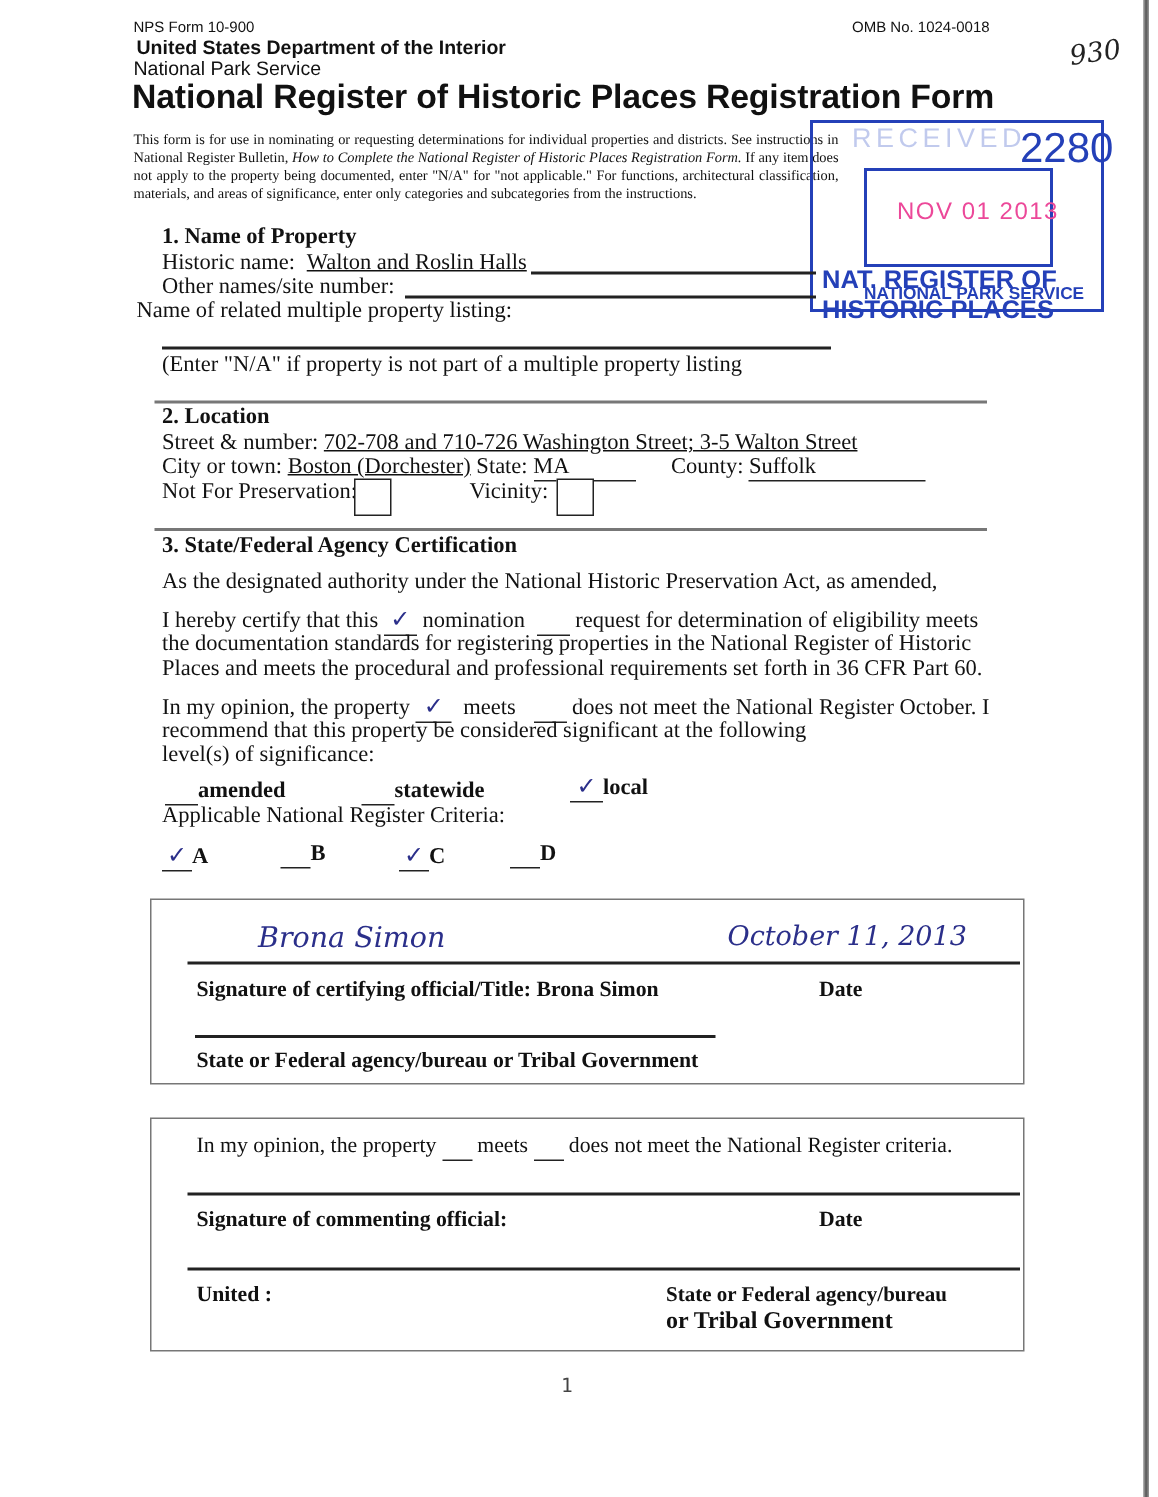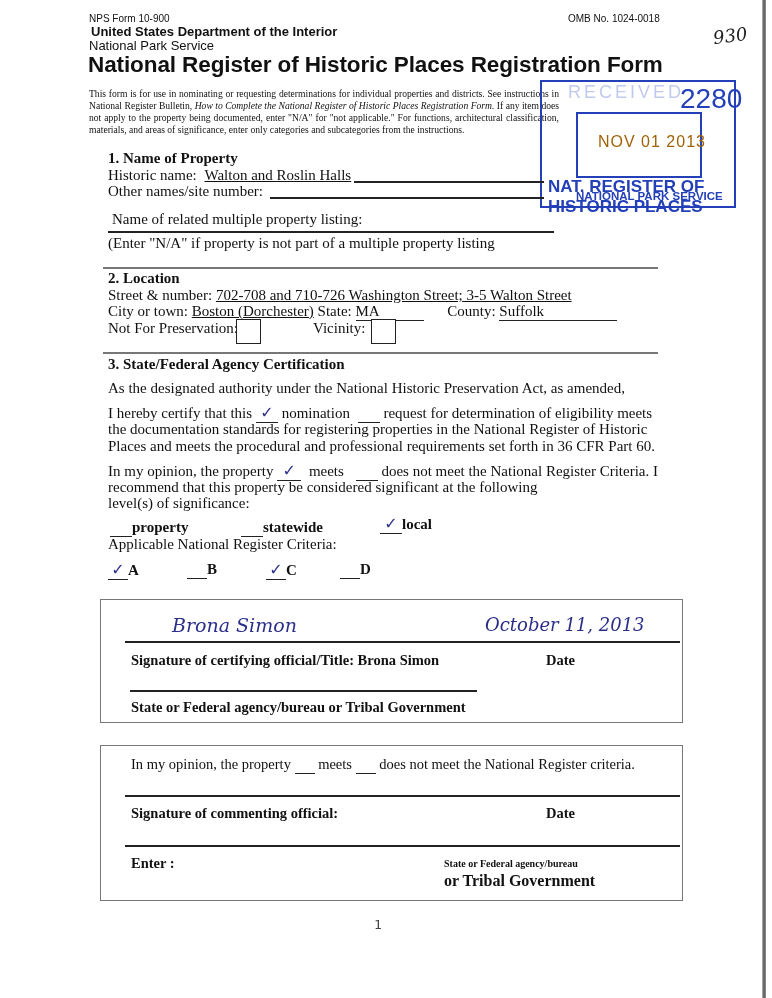--- a/index.html
+++ b/index.html
@@ -29,21 +29,21 @@
   .stamp-outer {
     left: 540px; top: 80px; width: 196px; height: 128px;
     border: 2px solid #2440b8; box-sizing: border-box;
   }
   .stamp-inner {
     left: 576px; top: 112px; width: 126px; height: 66px;
     border: 2px solid #2440b8; box-sizing: border-box;
   }
   .stamp-num { left: 680px; top: 83px; font-size: 28px; color: #2440b8; font-family: "Liberation Sans", sans-serif; }
   .stamp-rcvd { left: 568px; top: 82px; font-size: 18px; color: #8fa0e0; opacity: 0.55; font-family: "Liberation Sans", sans-serif; letter-spacing: 3px; }
-  .stamp-date { left: 598px; top: 133px; font-size: 16px; color: #a16207; font-family: "Liberation Sans", sans-serif; letter-spacing: 1px; }
+  .stamp-date { left: 598px; top: 133px; font-size: 16px; color: #ec4899; font-family: "Liberation Sans", sans-serif; letter-spacing: 1px; }
   .stamp-l1 { left: 548px; top: 177px; font-size: 17px; font-weight: bold; color: #2440b8; font-family: "Liberation Sans", sans-serif; }
   .stamp-l2 { left: 576px; top: 190px; font-size: 11.5px; font-weight: bold; color: #2440b8; font-family: "Liberation Sans", sans-serif; }
 
   .body-text { font-size: 15px; line-height: 17px; white-space: nowrap; }
   .bold { font-weight: bold; }
   .u { text-decoration: underline; }
   .rule { position: absolute; height: 2px; background: #777; }
   .line { position: absolute; height: 1.5px; background: #222; }
   .box { position: absolute; width: 25px; height: 25px; border: 1.5px solid #222; box-sizing: border-box; background: #fff; }
   .check { color: #2b2f8a; font-family: "DejaVu Sans", sans-serif; font-size: 16px; }
@@ -74,21 +74,21 @@
 
 <div class="abs body-text bold" style="left:108px;top:150px;">1.   Name of Property</div>
 <div class="abs body-text" style="left:108px;top:167px;">
   <span>Historic name:</span>
   <span class="u" style="margin-left:4px;font-family:Liberation Serif, serif;">Walton and Roslin Halls</span>
 </div>
 <div class="line" style="left:354px;top:181px;width:190px;"></div>
 <div class="abs body-text" style="left:108px;top:183px;">Other names/site number:</div>
 <div class="abs body-text" style="left:270px;top:183px;width:274px;height:16px;"></div>
 <div class="line" style="left:270px;top:197px;width:274px;"></div>
-<div class="abs body-text" style="left:112px;top:199px;margin-top:12px;">Name of related multiple property listing:</div>
+<div class="abs body-text" style="left:91px;top:199px;">Name of related multiple property listing:</div>
 <div class="abs body-text" style="left:108px;top:216px;width:446px;height:16px;"></div>
 <div class="line" style="left:108px;top:231px;width:446px;"></div>
 <div class="abs body-text" style="left:108px;top:235px;">(Enter "N/A" if property is not part of a multiple property listing</div>
 
 <div class="rule" style="left:103px;top:267px;width:555px;"></div>
 
 <div class="abs body-text bold" style="left:108px;top:270px;">2.   Location</div>
 <div class="abs body-text" style="left:108px;top:287px;">
   <span>Street &amp; number:</span>
   <span class="u">702-708 and 710-726 Washington Street; 3-5 Walton Street</span>
@@ -118,27 +118,27 @@
   <span>request for determination of eligibility meets</span>
 </div>
 <div class="abs body-text" style="left:108px;top:421px;">the documentation standards for registering properties in the National Register of Historic</div>
 <div class="abs body-text" style="left:108px;top:438px;">Places and meets the procedural and professional requirements set forth in 36 CFR Part 60.</div>
 
 <div class="abs body-text" style="left:108px;top:462px;">
   <span>In my opinion, the property</span>
   <span style="display:inline-block;width:24px;border-bottom:1.5px solid #222;text-align:center;"><span class="check">✓</span></span>
   <span style="margin-left:4px;">meets</span>
   <span style="display:inline-block;width:22px;border-bottom:1.5px solid #222;margin-left:8px;">&nbsp;</span>
-  <span>does not meet the National Register Criteria.  I</span>
+  <span>does not meet the National Register October.  I</span>
 </div>
 <div class="abs body-text" style="left:108px;top:479px;">recommend that this property be considered significant at the following</div>
 <div class="abs body-text" style="left:108px;top:495px;">level(s) of significance:</div>
 
 <div class="abs body-text bold" style="left:110px;top:519px;">
-  <span style="display:inline-block;width:22px;border-bottom:1.5px solid #222;">&nbsp;</span><span>property</span>
+  <span style="display:inline-block;width:22px;border-bottom:1.5px solid #222;">&nbsp;</span><span>amended</span>
 </div>
 <div class="abs body-text bold" style="left:241px;top:519px;">
   <span style="display:inline-block;width:22px;border-bottom:1.5px solid #222;">&nbsp;</span><span>statewide</span>
 </div>
 <div class="abs body-text bold" style="left:380px;top:515px;">
   <span style="display:inline-block;width:22px;border-bottom:1.5px solid #222;text-align:center;"><span class="check" style="font-weight:normal;">✓</span></span><span>local</span>
 </div>
 <div class="abs body-text" style="left:108px;top:536px;">Applicable National Register Criteria:</div>
 
 <div class="abs body-text bold" style="left:108px;top:561px;">
@@ -171,17 +171,17 @@
   <span>meets</span>
   <span style="display:inline-block;width:20px;border-bottom:1.5px solid #222;">&nbsp;</span>
   <span>does not meet the National Register criteria.</span>
 </div>
 <div class="abs" style="left:125px;top:776px;width:555px;height:18px;"></div>
 <div class="line" style="left:125px;top:795px;width:555px;height:2px;"></div>
 <div class="abs body-text bold" style="left:131px;top:805px;font-size:14.5px;">Signature of commenting official:</div>
 <div class="abs body-text bold" style="left:546px;top:805px;font-size:14.5px;">Date</div>
 <div class="abs" style="left:125px;top:826px;width:555px;height:18px;"></div>
 <div class="line" style="left:125px;top:845px;width:555px;height:2px;"></div>
-<div class="abs body-text bold" style="left:131px;top:855px;font-size:14.5px;">Enter :</div>
-<div class="abs body-text bold" style="left:444px;top:855px;font-size:10px;">State or Federal agency/bureau</div>
+<div class="abs body-text bold" style="left:131px;top:855px;font-size:14.5px;">United :</div>
+<div class="abs body-text bold" style="left:444px;top:855px;font-size:14px;">State or Federal agency/bureau</div>
 <div class="abs body-text bold" style="left:444px;top:872px;font-size:16px;">or Tribal Government</div>
 
 <div class="abs page-num">1</div>
 
 </body></html>

